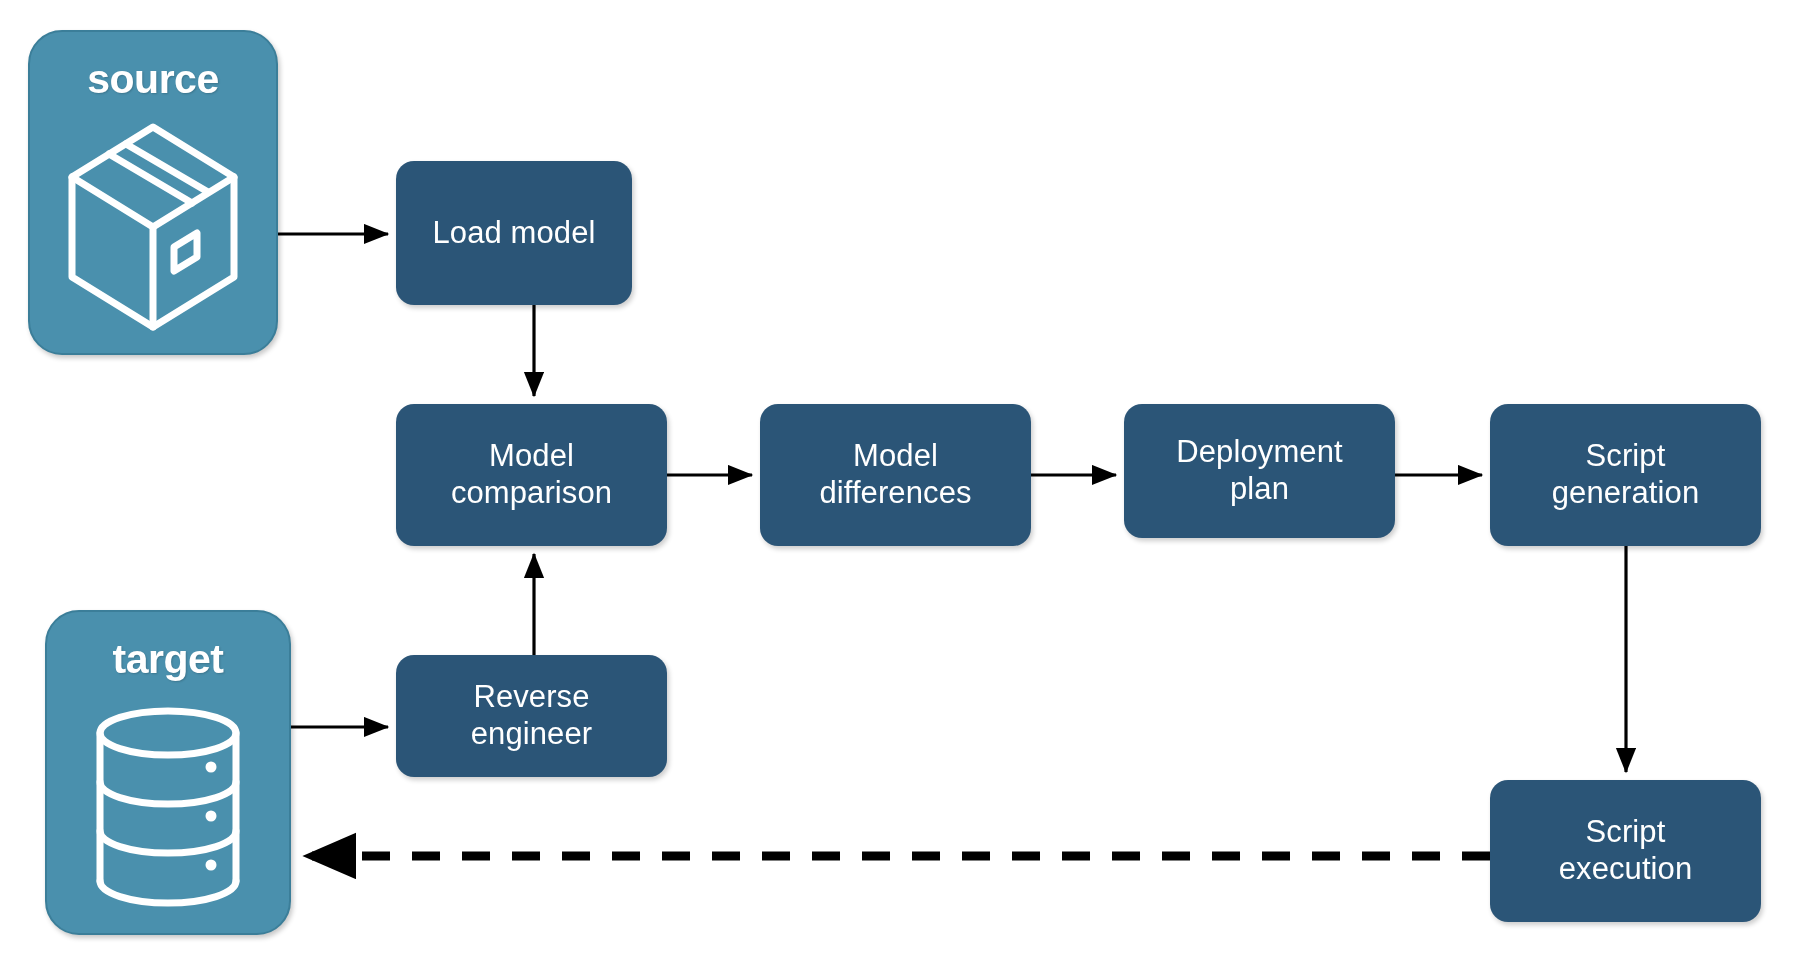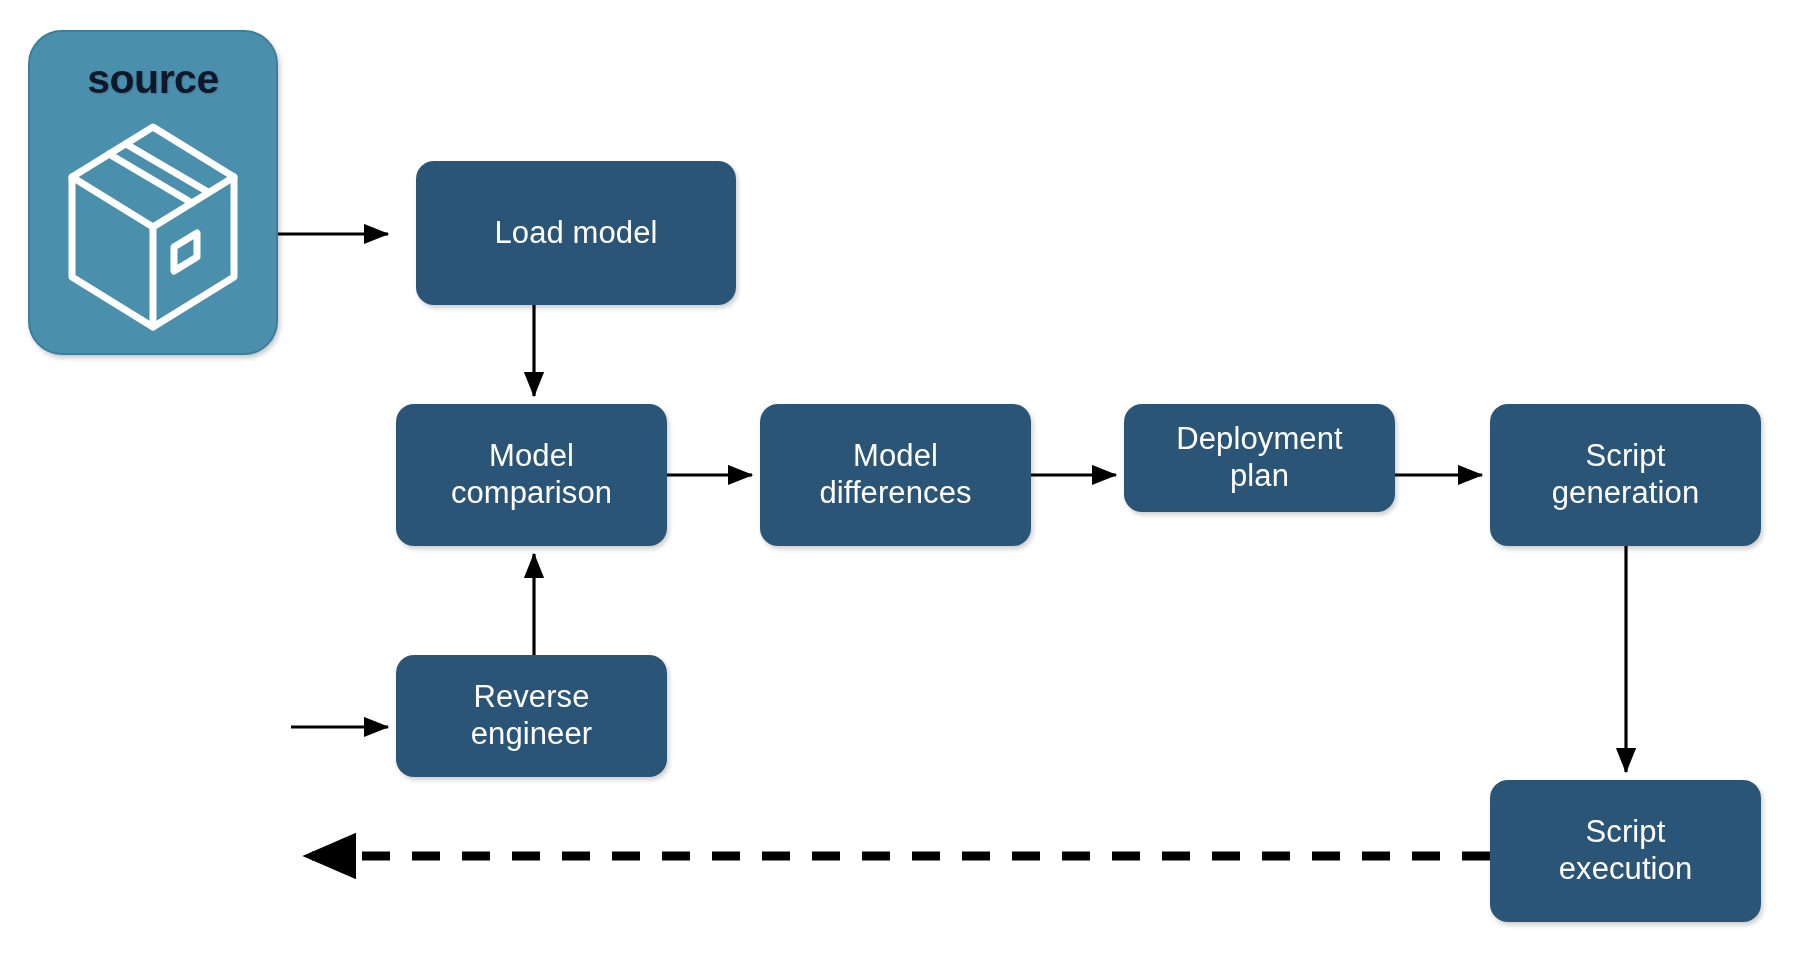--- a/index.html
+++ b/index.html
@@ -23,21 +23,21 @@
     border-radius: 34px;
     background: #4a90ad;
     border: 2px solid #3b7e99;
     box-shadow: 2px 3px 5px rgba(0,0,0,0.22);
     display: flex;
     flex-direction: column;
     align-items: center;
     box-sizing: border-box;
   }
   .endpoint-label {
-    color: #0f172a;
+    color: #ffffff;
     font-weight: bold;
     font-size: 41px;
     letter-spacing: -0.5px;
     line-height: 1;
     margin-top: 27px;
     text-shadow: 1px 1px 2px rgba(0,0,0,0.18);
   }
   .endpoint-icon {
     flex: 1;
     display: flex;
@@ -120,36 +120,54 @@
         <path d="M8 58 L89 108 L170 58"></path>
 
         <path d="M45 35 L128 84"></path>
         <path d="M62 25 L144 73"></path>
 
         <path d="M110 128 L133 114 L133 138 L110 152 Z"></path>
       </svg>
     </div>
   </div>
 
+  <div class="endpoint" style="left:45px; top:610px; width:246px; height:325px;">
+    <div class="endpoint-label">target</div>
+    <div class="endpoint-icon">
+      <svg width="152" height="204" viewBox="0 0 152 204" fill="none" stroke="#ffffff" stroke-width="7" stroke-linecap="round">
+        <ellipse cx="76" cy="28" rx="68" ry="22"></ellipse>
+        <path d="M8 28 L8 176"></path>
+        <path d="M144 28 L144 176"></path>
+        <path d="M8 176 A68 22 0 0 0 144 176"></path>
 
-  <div class="pbox" style="left:416px; top:161px; width:320px; height:144px;">
+        <path d="M8 77 A68 22 0 0 0 144 77"></path>
+        <path d="M8 126 A68 22 0 0 0 144 126"></path>
+
+        <circle cx="119" cy="62" r="5.5" fill="#ffffff" stroke="none"></circle>
+        <circle cx="119" cy="111" r="5.5" fill="#ffffff" stroke="none"></circle>
+        <circle cx="119" cy="160" r="5.5" fill="#ffffff" stroke="none"></circle>
+      </svg>
+    </div>
+  </div>
+
+  <div class="pbox" style="left:396px; top:161px; width:236px; height:144px;">
     <span class="pbox-label">Load model</span>
   </div>
 
   <div class="pbox" style="left:396px; top:404px; width:271px; height:142px;">
     <span class="pbox-label">Model
 comparison</span>
   </div>
 
   <div class="pbox" style="left:760px; top:404px; width:271px; height:142px;">
     <span class="pbox-label">Model
 differences</span>
   </div>
 
-  <div class="pbox" style="left:1124px; top:404px; width:271px; height:108px;">
+  <div class="pbox" style="left:1124px; top:404px; width:271px; height:134px;">
     <span class="pbox-label">Deployment
 plan</span>
   </div>
 
   <div class="pbox" style="left:1490px; top:404px; width:271px; height:142px;">
     <span class="pbox-label">Script
 generation</span>
   </div>
 
   <div class="pbox" style="left:396px; top:655px; width:271px; height:122px;">

